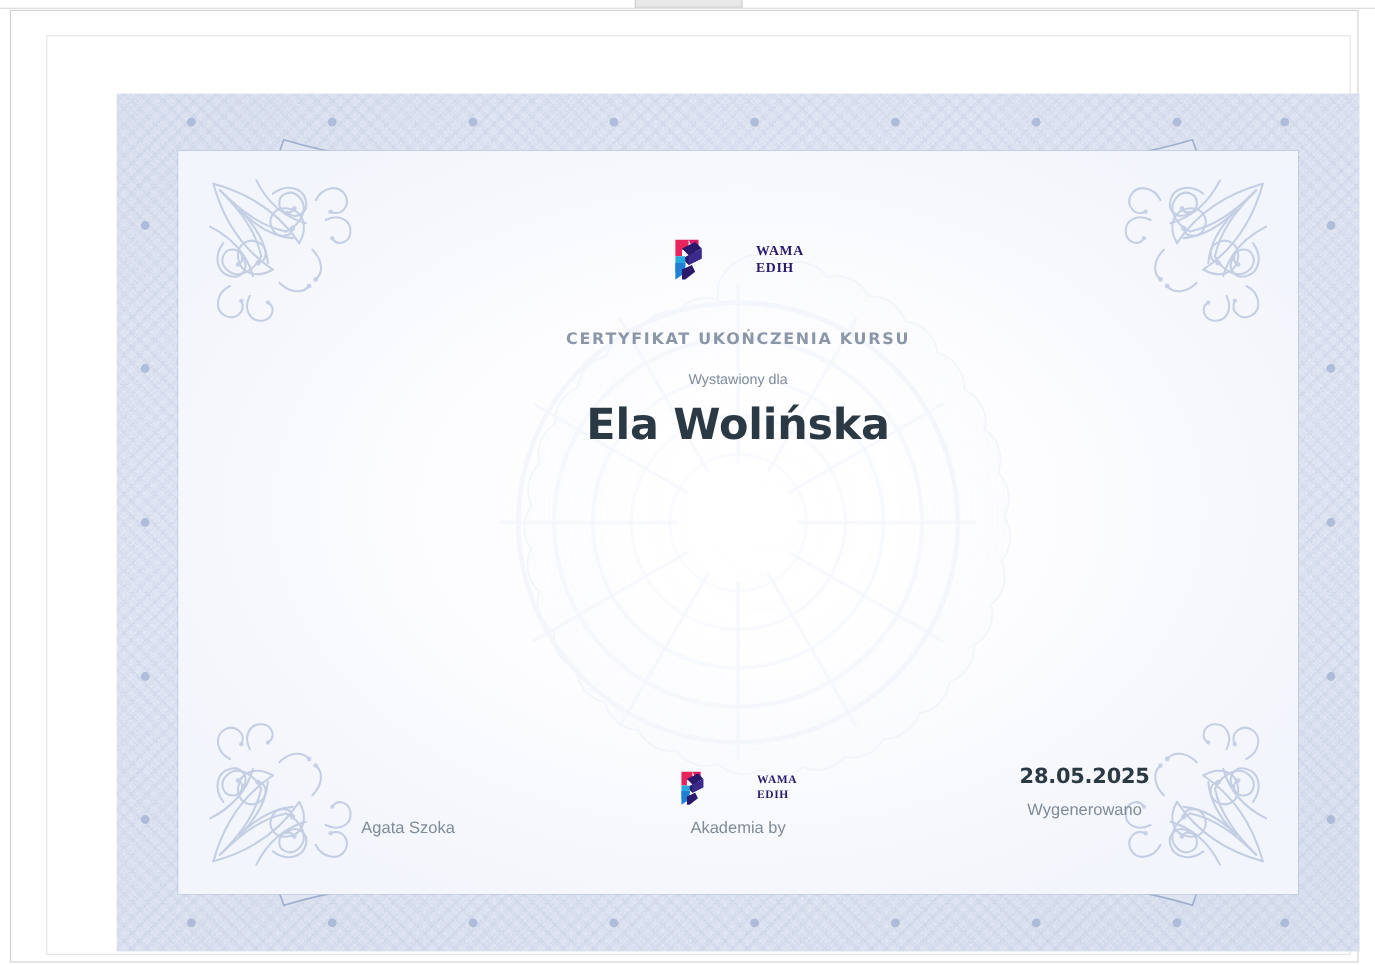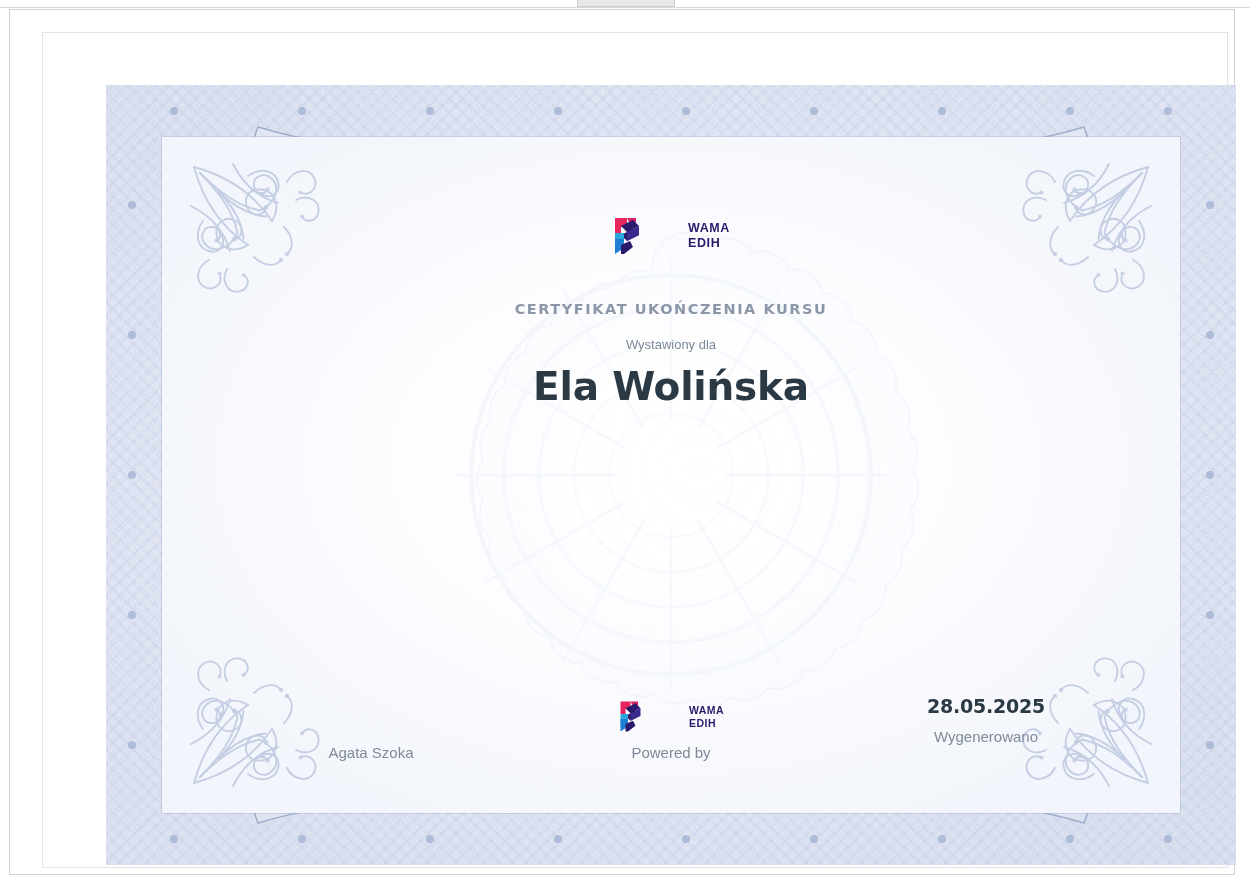--- a/index.html
+++ b/index.html
@@ -74,21 +74,21 @@
     position:absolute;inset:0;
     display:flex;flex-direction:column;align-items:center;
     padding-top:130px;
     box-sizing:border-box;
   }
 
   .logo-lockup{display:flex;align-items:center;gap:9px;}
   .logo-mark{width:30px;height:42px;display:block;}
   .logo-words{
     display:flex;flex-direction:column;line-height:1.18;
-    font-family:Liberation Sans, sans-serif;
+    font-family:Liberation Serif, serif;
     font-weight:700;font-size:12.5px;letter-spacing:.6px;color:#2b1a6b;margin-left:37px;
   }
 
   #kicker{
     margin-top:44px;
     font-size:14.5px;font-weight:700;letter-spacing:1.55px;
     color:#8b97a8;text-transform:uppercase;
     font-family:"DejaVu Sans",sans-serif;
   }
 
@@ -474,21 +474,21 @@
               <path d="M15 17 L27 11 L27 20 L15 26 Z" fill="#3b2a8c"></path>
               <path d="M3 18 L12 18 L12 27 L6 27 L6 33 L3 33 Z" fill="#29a8e0"></path>
               <path d="M3 24 L12 24 L12 33 L3 39 Z" fill="#1f7fd4"></path>
               <path d="M9 30 L18 26 L21 32 L12 39 L9 39 Z" fill="#2b1a6b"></path>
             </svg>
             <div class="logo-words">
               <span>WAMA</span>
               <span>EDIH</span>
             </div>
           </div>
-          <span class="foot-caption">Powered by</span>
+          <span class="foot-caption">Akademia by</span>
         </div>
 
         <div class="foot-col generated">
           <span class="foot-strong">28.05.2025</span>
           <span class="foot-caption">Wygenerowano</span>
         </div>
       </div>
 
     </div>
   </div>

